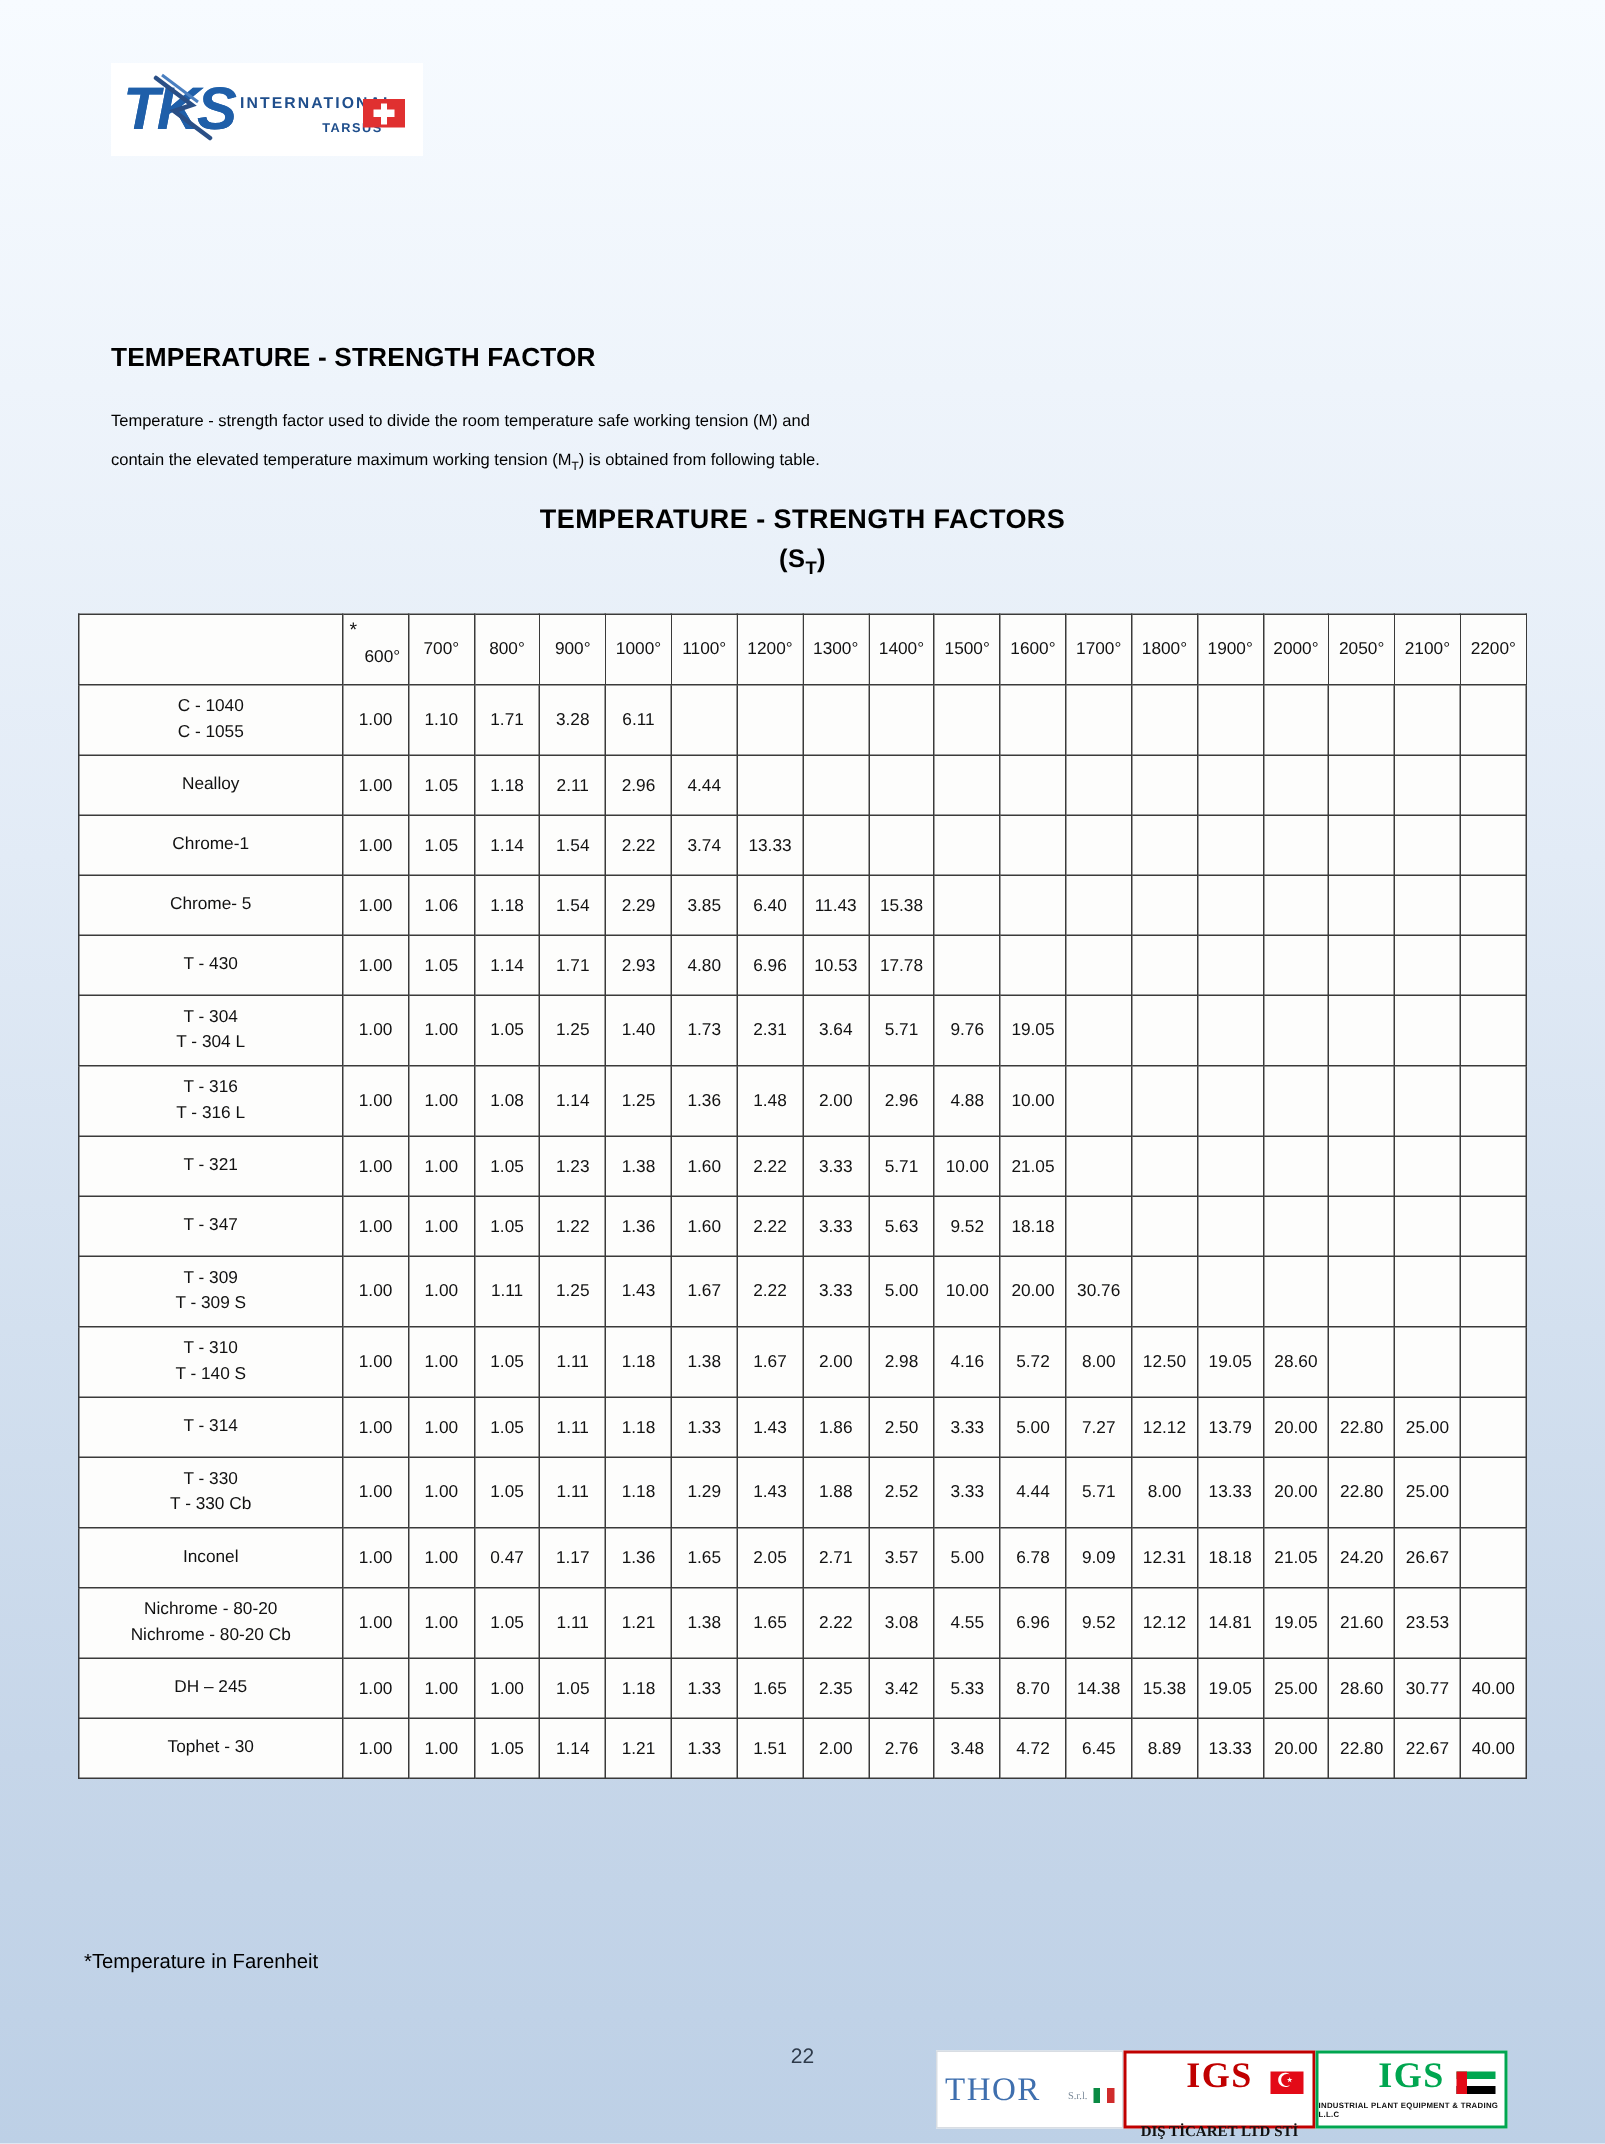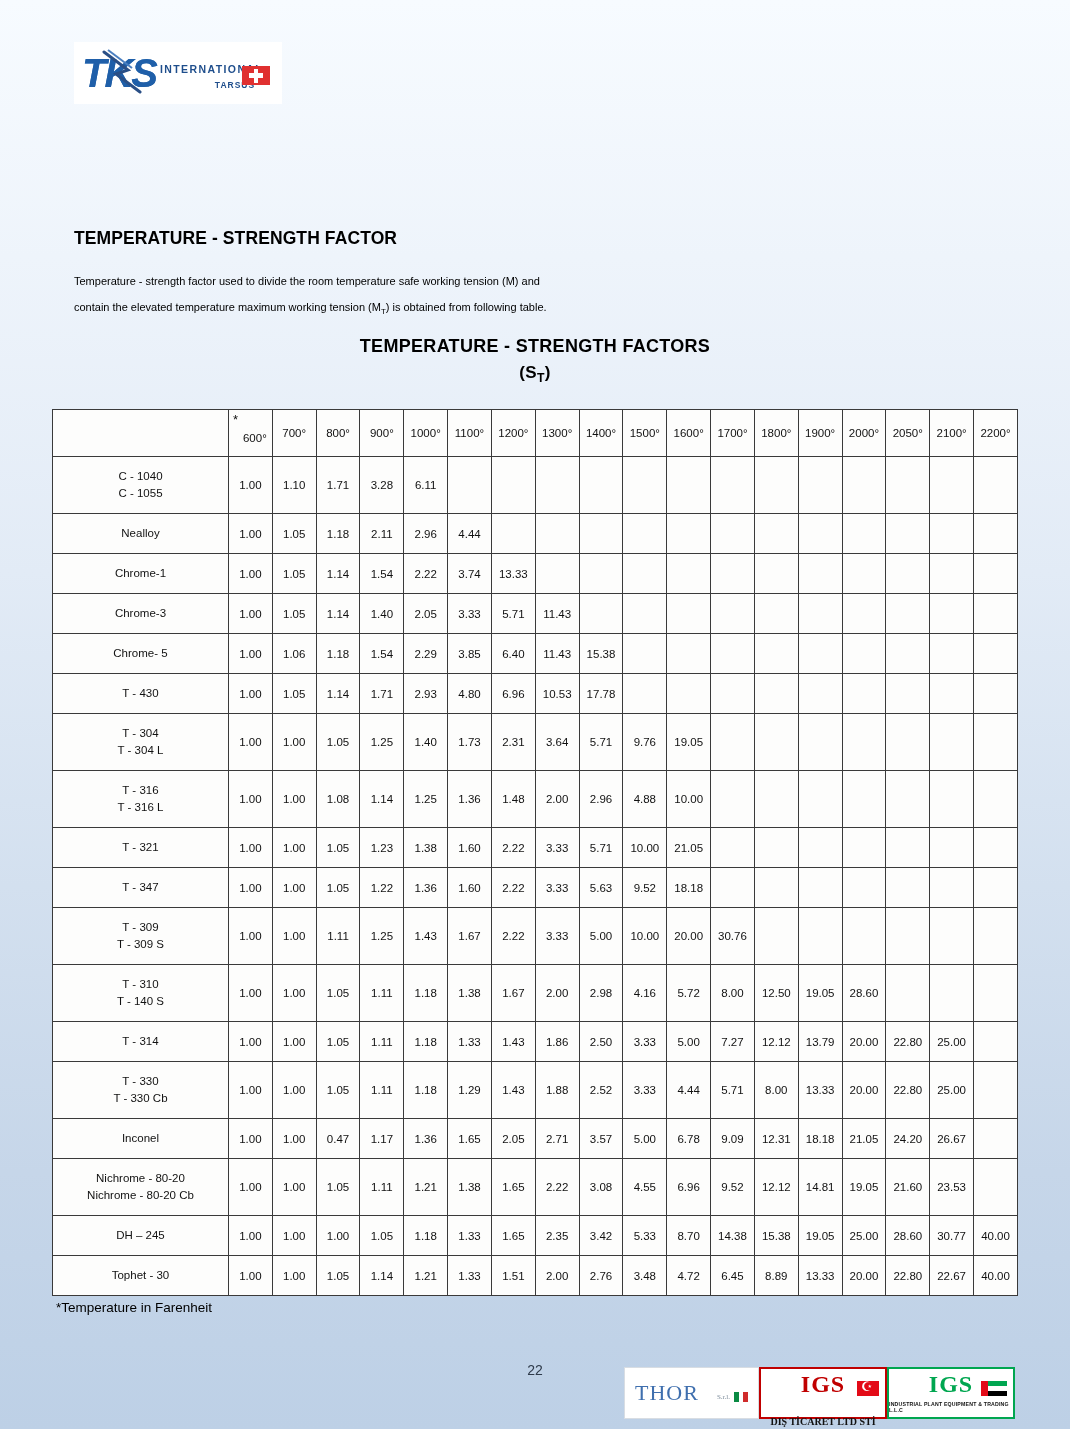--- a/index.html
+++ b/index.html
@@ -185,21 +185,21 @@
   }
 
   td.rowname {
     text-align: left;
     padding-left: 14px;
     font-size: 12.3px;
     line-height: 17px;
     white-space: pre-line;
   }
   tbody tr { height: 40px; }
-  tbody tr.tall { height: 57px; }
+  tbody tr.tall { height: 47px; }
 
   .footnote {
     position: absolute;
     left: 56px;
     top: 1300px;
     font-size: 13.5px;
   }
   .page-num {
     position: absolute;
     left: 0;
@@ -220,21 +220,21 @@
     height: 52px;
   }
   .flogo {
     box-sizing: border-box;
     display: flex;
     align-items: center;
     justify-content: center;
     position: relative;
   }
   .flogo-thor {
-    width: 135px;
+    width: 125px;
     background: #ffffff;
     border: 1px solid #d8dde3;
   }
   .thor-word {
     font-family: "Liberation Serif", serif;
     font-size: 22px;
     color: #3f6fae;
     letter-spacing: 1px;
   }
   .thor-srl {
@@ -465,41 +465,20 @@
           <td></td>
           <td></td>
           <td></td>
           <td></td>
           <td></td>
           <td></td>
           <td></td>
           <td></td>
         </tr>
         <tr>
-          <td class="rowname">Chrome-3</td>
-          <td>1.00</td>
-          <td>1.05</td>
-          <td>1.14</td>
-          <td>1.40</td>
-          <td>2.05</td>
-          <td>3.33</td>
-          <td>5.71</td>
-          <td>11.43</td>
-          <td></td>
-          <td></td>
-          <td></td>
-          <td></td>
-          <td></td>
-          <td></td>
-          <td></td>
-          <td></td>
-          <td></td>
-          <td></td>
-        </tr>
-        <tr>
           <td class="rowname">Chrome- 5</td>
           <td>1.00</td>
           <td>1.06</td>
           <td>1.18</td>
           <td>1.54</td>
           <td>2.29</td>
           <td>3.85</td>
           <td>6.40</td>
           <td>11.43</td>
           <td>15.38</td>

